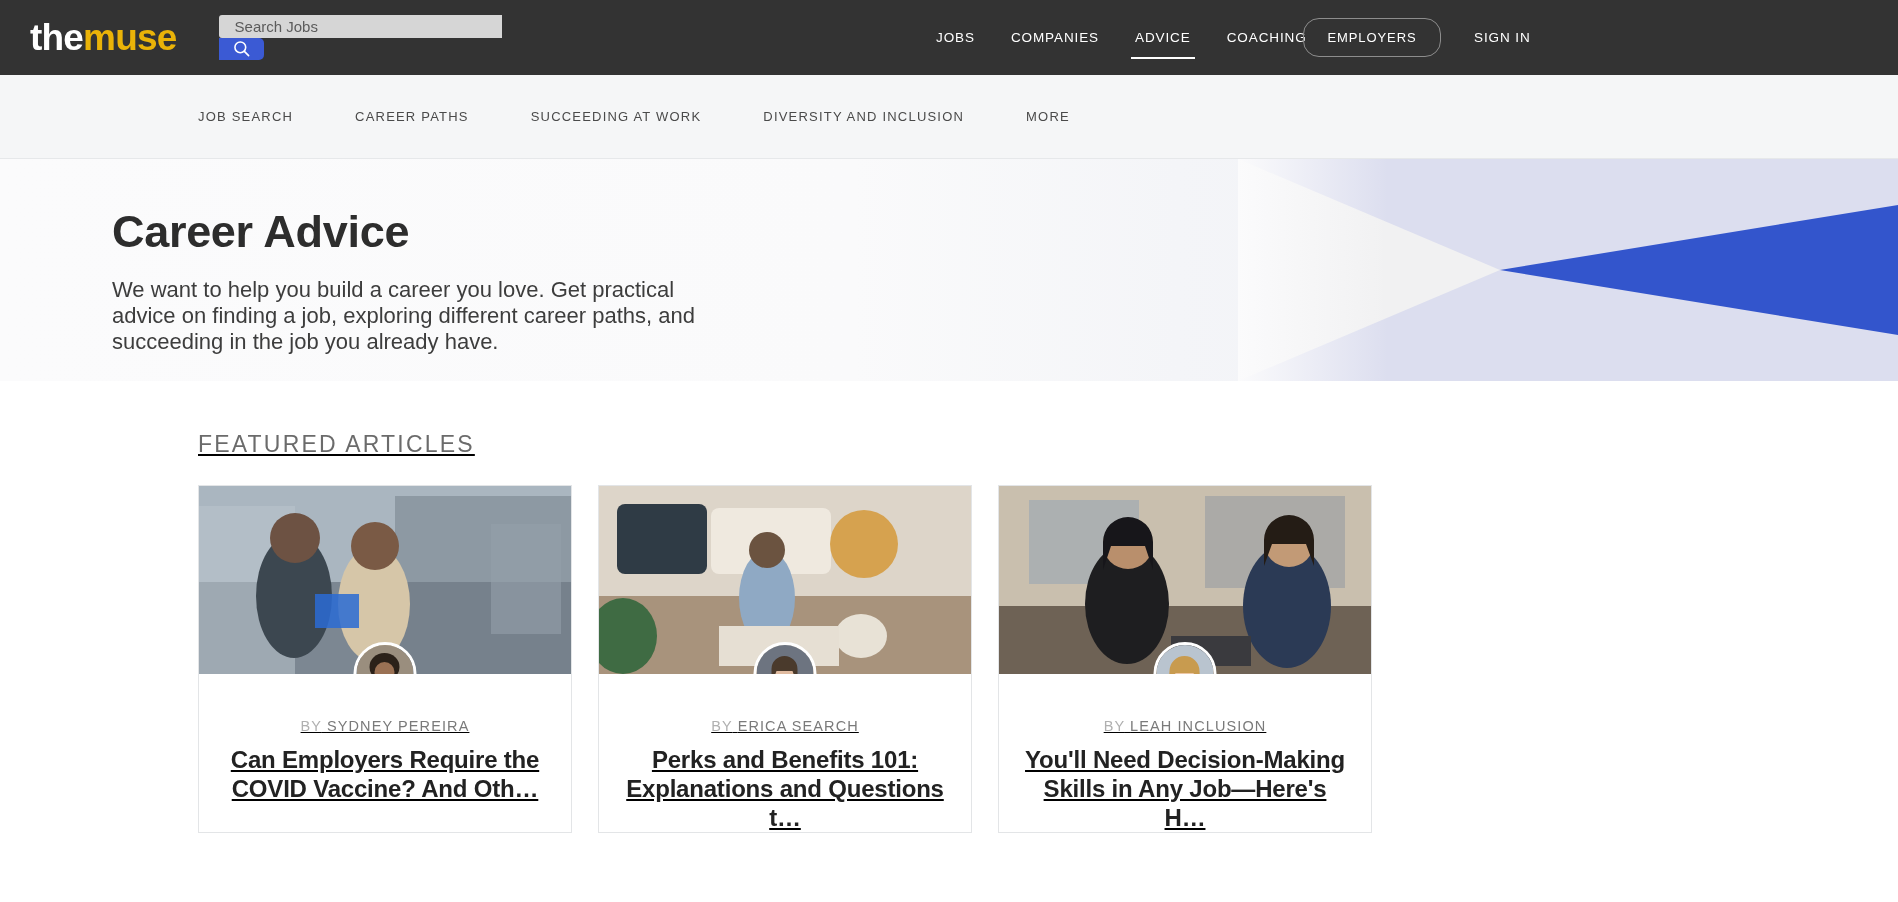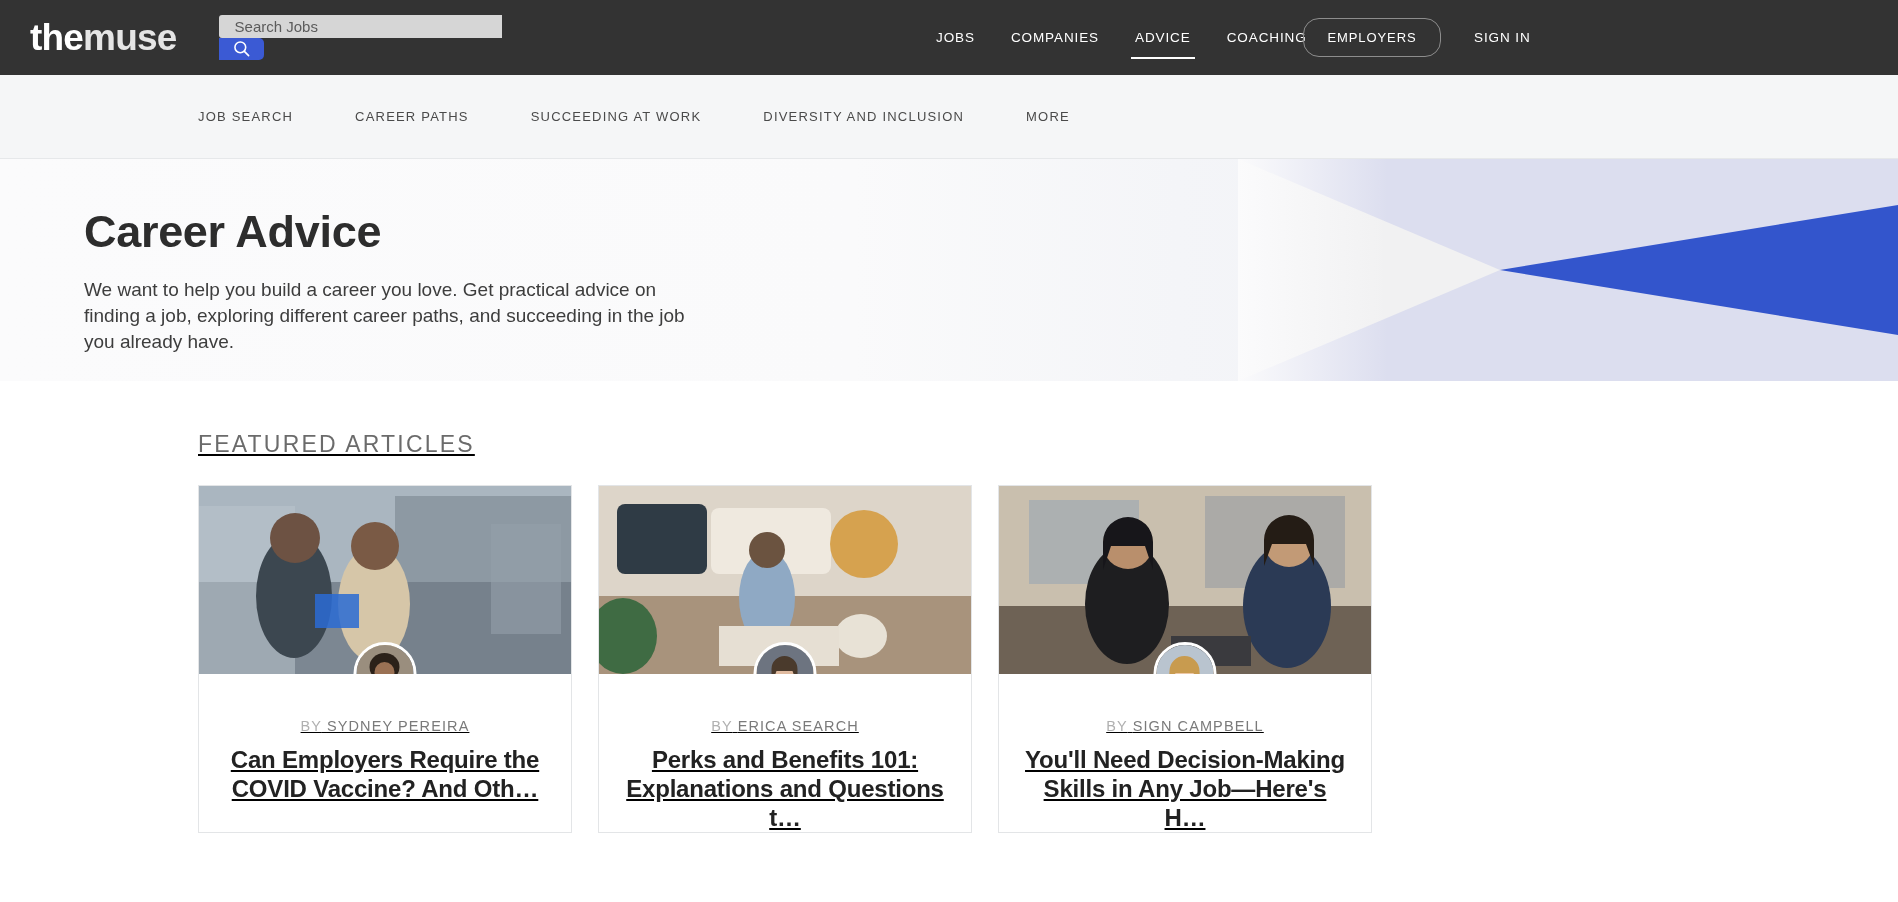--- a/index.html
+++ b/index.html
@@ -23,21 +23,21 @@
   .logo {
     margin-left: 30px;
     font-size: 37px;
     font-weight: 700;
     letter-spacing: -0.8px;
     line-height: 1;
     white-space: nowrap;
     user-select: none;
   }
   .logo .the { color: #ffffff; }
-  .logo .muse { color: #e5e5e5; }
+  .logo .muse { color: #eab308; }
 
   .searchwrap {
     display: flex;
     margin-left: 42px;
     height: 45px;
     align-items: stretch;
     flex-direction: column;
   }
   .searchwrap input {
     width: 283px;
@@ -145,33 +145,33 @@
     background: linear-gradient(to right, #fbfbfc 0%, #fafafb 45%, #f4f5f8 62%, #eceef6 100%);
   }
   .hero-deco {
     position: absolute;
     right: 0; top: 0;
     width: 660px; height: 222px;
   }
   .hero-inner {
     position: relative;
     z-index: 3;
-    padding-left: 84px;
+    padding-left: 112px;
     padding-top: 48px;
   }
   .hero h1 {
     font-size: 45px;
     font-weight: 700;
     color: #2d2d2d;
     letter-spacing: -0.3px;
     line-height: 1.1;
     margin-bottom: 20px;
   }
   .hero p {
-    font-size: 19px;
+    font-size: 22px;
     line-height: 26px;
     color: #3d3d3d;
     max-width: 620px;
   }
 
   
   .featured {
     padding-left: 198px;
     padding-top: 50px;
     text-decoration: underline;
@@ -380,20 +380,20 @@
             <rect width="57" height="57" fill="#b9c4cf"></rect>
             <ellipse cx="28" cy="52" rx="19" ry="23" fill="#3a5d8f"></ellipse>
             <circle cx="28" cy="26" r="13" fill="#edc7a6"></circle>
             <path d="M13 26 A15 15 0 0 1 43 26 L44 44 L37 28 L19 28 L12 44 Z" fill="#c89b4f"></path>
           </svg>
         </div>
       </div>
       <div class="card-body">
         <div class="byline">
           <span class="by">BY</span>
-          <span class="author">SIGN CAMPBELL</span>
+          <span class="author">LEAH INCLUSION</span>
         </div>
         <div class="card-headline">You'll Need Decision-Making Skills in Any Job—Here's H…</div>
       </div>
     </div>
 
   </div>
 </div>
 
 </body></html>

